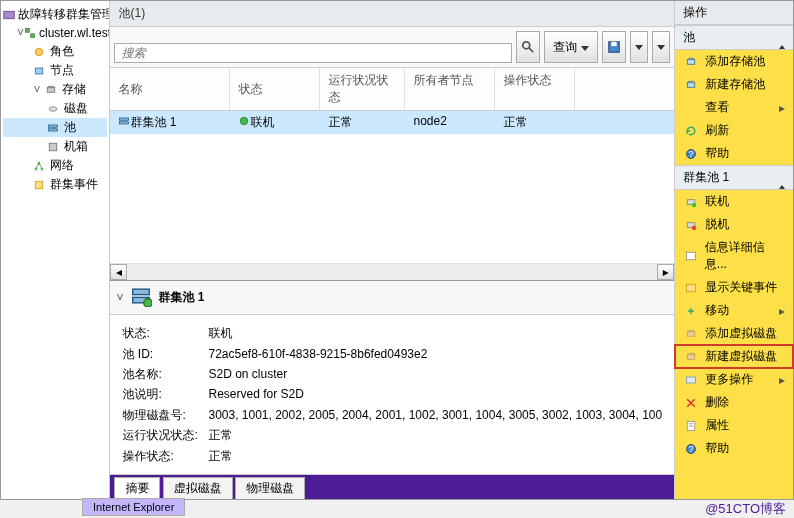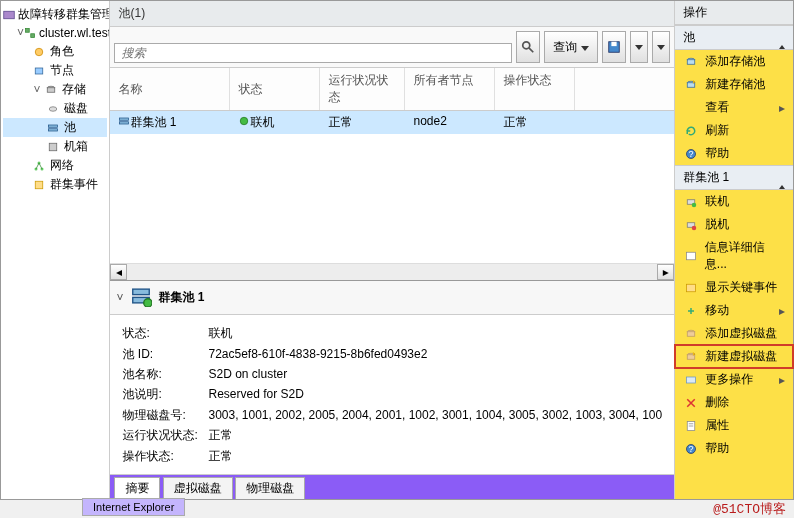--- a/index.html
+++ b/index.html
@@ -41,33 +41,33 @@
 .sb-track { flex: 1; background: #ededed; }
 
 .detail-pane { border-top: 1px solid #999; background: #fff; display: flex; flex-direction: column; }
 .detail-header { display: flex; align-items: center; padding: 4px 6px; border-bottom: 1px solid #ccc; background: #f7f7f7; }
 .detail-header .collapse { width: 14px; cursor: pointer; color: #555; }
 .detail-title { font-weight: bold; margin-left: 6px; }
 .detail-body { padding: 8px 12px; font-family: "SimSun", monospace; line-height: 1.7; overflow: hidden; }
 .detail-body .kv { display: flex; }
 .detail-body .k { width: 86px; }
 .detail-body .v { flex: 1; white-space: nowrap; overflow: hidden; }
-.tabs { border-top: 1px solid #ccc; padding: 2px 4px 0; background: #8b5cf6; }
+.tabs { border-top: 1px solid #ccc; padding: 2px 4px 0; background: #4c1d95; }
 .tab { display: inline-block; border: 1px solid #aaa; border-bottom: none; padding: 2px 10px; background: #f4f4f4; cursor: pointer; margin-right: -1px; }
 .tab.active { background: #fff; }
 
 .right-pane { width: 152px; background: #fde047; display: flex; flex-direction: column; }
 .right-hdr { background: #e8ebed; padding: 3px 8px; border-bottom: 1px solid #ccc; }
 .action-group-hdr { background: #e9eef3; padding: 3px 8px; border-top: 1px solid #ccc; border-bottom: 1px solid #ccc; display: flex; justify-content: space-between; align-items: center; cursor: pointer; }
 .action-item { display: flex; align-items: center; padding: 3px 8px; cursor: pointer; }
 .action-item .aicon { width: 16px; height: 16px; margin-right: 6px; display: inline-flex; align-items: center; justify-content: center; }
 .action-item .arrow { margin-left: auto; color: #555; }
 .highlight { outline: 2px solid #d03c2a; outline-offset: -1px; }
 
-.footer { position: absolute; bottom: 0; right: 8px; color: #b91c1c; font-size: 13px; font-family: Liberation Mono, monospace; }
+.footer { position: absolute; bottom: 0; right: 8px; color: #4c1d95; font-size: 13px; }
 .ie-box { position: absolute; left: 82px; bottom: 2px; border: 1px solid #aaa; background: #c4b5fd; padding: 2px 10px; font-size: 11px; }
 .tri-up { width:0;height:0;border-left:3px solid transparent;border-right:3px solid transparent;border-bottom:4px solid #333; }
 .tri-down { width:0;height:0;border-left:4px solid transparent;border-right:4px solid transparent;border-top:5px solid #333; display:inline-block; }
 .smicon { width:12px; height:12px; }
 </style>
 </head>
 <body>
 
 <div class="main-layout">
 

